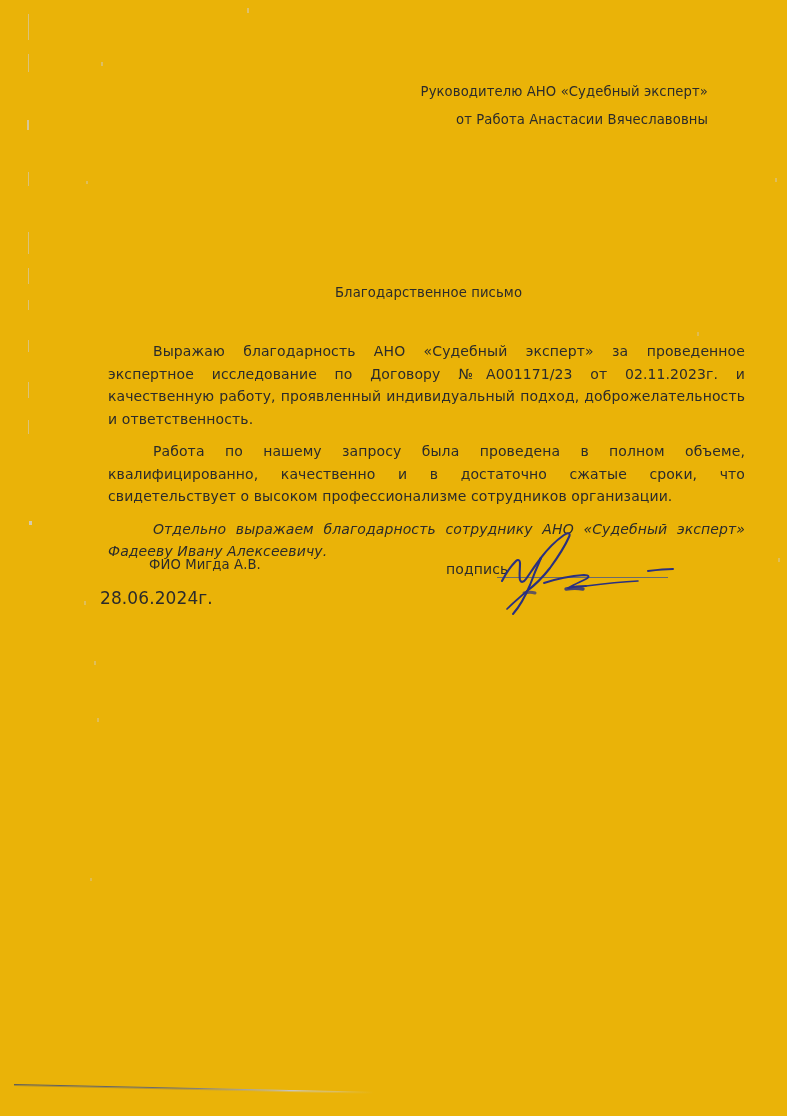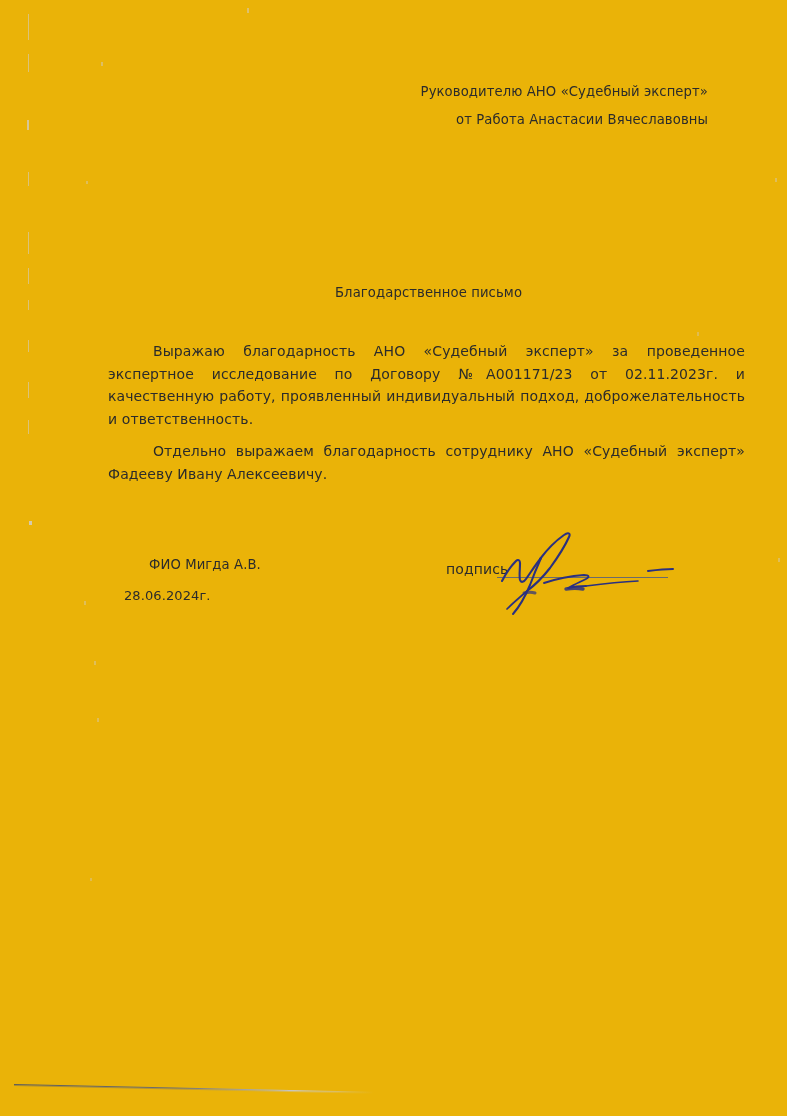--- a/index.html
+++ b/index.html
@@ -73,36 +73,36 @@
   }
   .para {
     margin: 0 0 10px 0;
     font-size: 14px;
     line-height: 22.5px;
     text-align: justify;
     text-indent: 45px;
     letter-spacing: .1px;
     hyphens: none;
   }
-  .para:last-child { margin-bottom: 4px; }
+  .para:last-child { margin-bottom: 4px; font-style: italic; }
 
   
   .sign-name {
     position: absolute;
     left: 108px;
     top: 557px;
     font-size: 13.2px;
     letter-spacing: .1px;
     margin-left: 41px;
   }
   .sign-date {
     position: absolute;
-    left: 124px;
+    left: 100px;
     top: 588px;
-    font-size: 13px;
+    font-size: 17px;
     letter-spacing: .1px;
   }
   .sign-label {
     position: absolute;
     left: 446px;
     top: 561px;
     font-size: 14px;
     letter-spacing: .1px;
   }
   .sign-rule {
@@ -151,20 +151,21 @@
 
   <div class="addressee">
     <div>Руководителю АНО «Судебный эксперт»</div>
     <div>от Работа Анастасии Вячеславовны</div>
   </div>
 
   <div class="doc-title">Благодарственное письмо</div>
 
   <div class="body-text">
     <p class="para">Выражаю благодарность АНО «Судебный эксперт» за проведенное экспертное исследование по Договору №А001171/23 от 02.11.2023г. и качественную работу, проявленный индивидуальный подход, доброжелательность и ответственность.</p>
+    <p class="para">Работа по нашему запросу была проведена в полном объеме, квалифицированно, качественно и в достаточно сжатые сроки, что свидетельствует о высоком профессионализме сотрудников организации.</p>
     <p class="para">Отдельно выражаем благодарность сотруднику  АНО «Судебный эксперт» Фадееву Ивану Алексеевичу.</p>
   </div>
 
   <div class="sign-name">ФИО  Мигда А.В.</div>
   <div class="sign-date">28.06.2024г.</div>
   <div class="sign-label">подпись</div>
   <div class="sign-rule"></div>
 
   <svg class="signature-ink" viewBox="0 0 210 90" fill="none" xmlns="http://www.w3.org/2000/svg">
     <g stroke="#2a3080" stroke-linecap="round" stroke-linejoin="round" fill="none">

